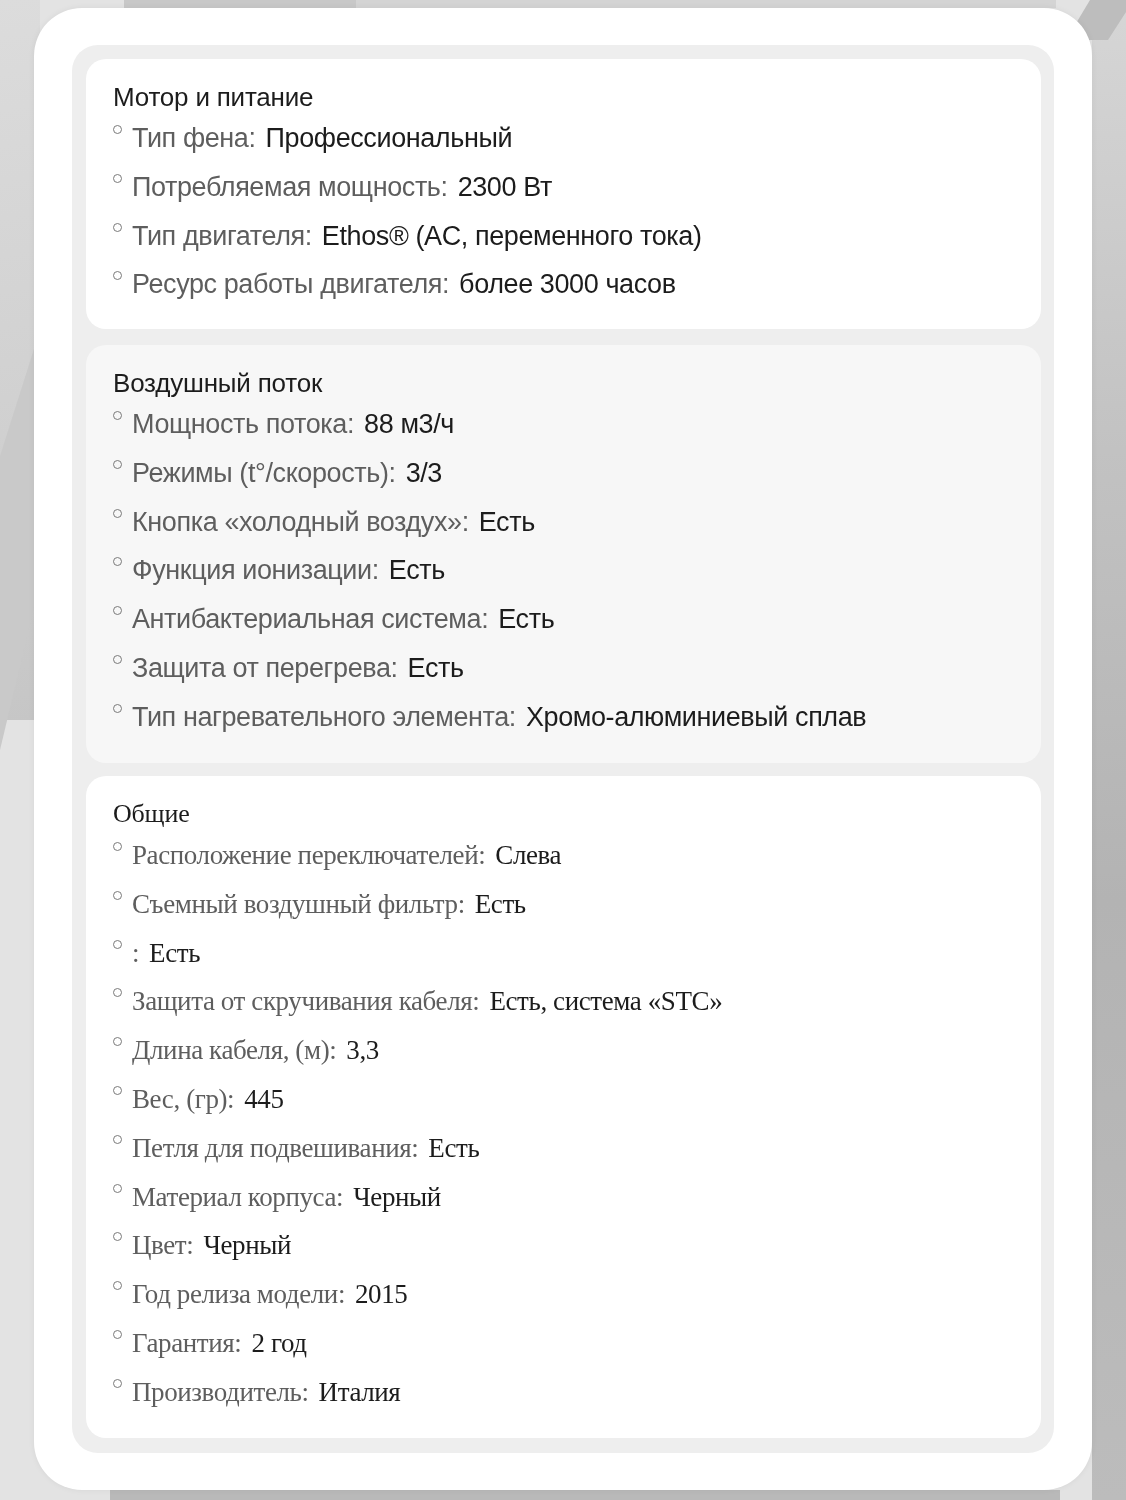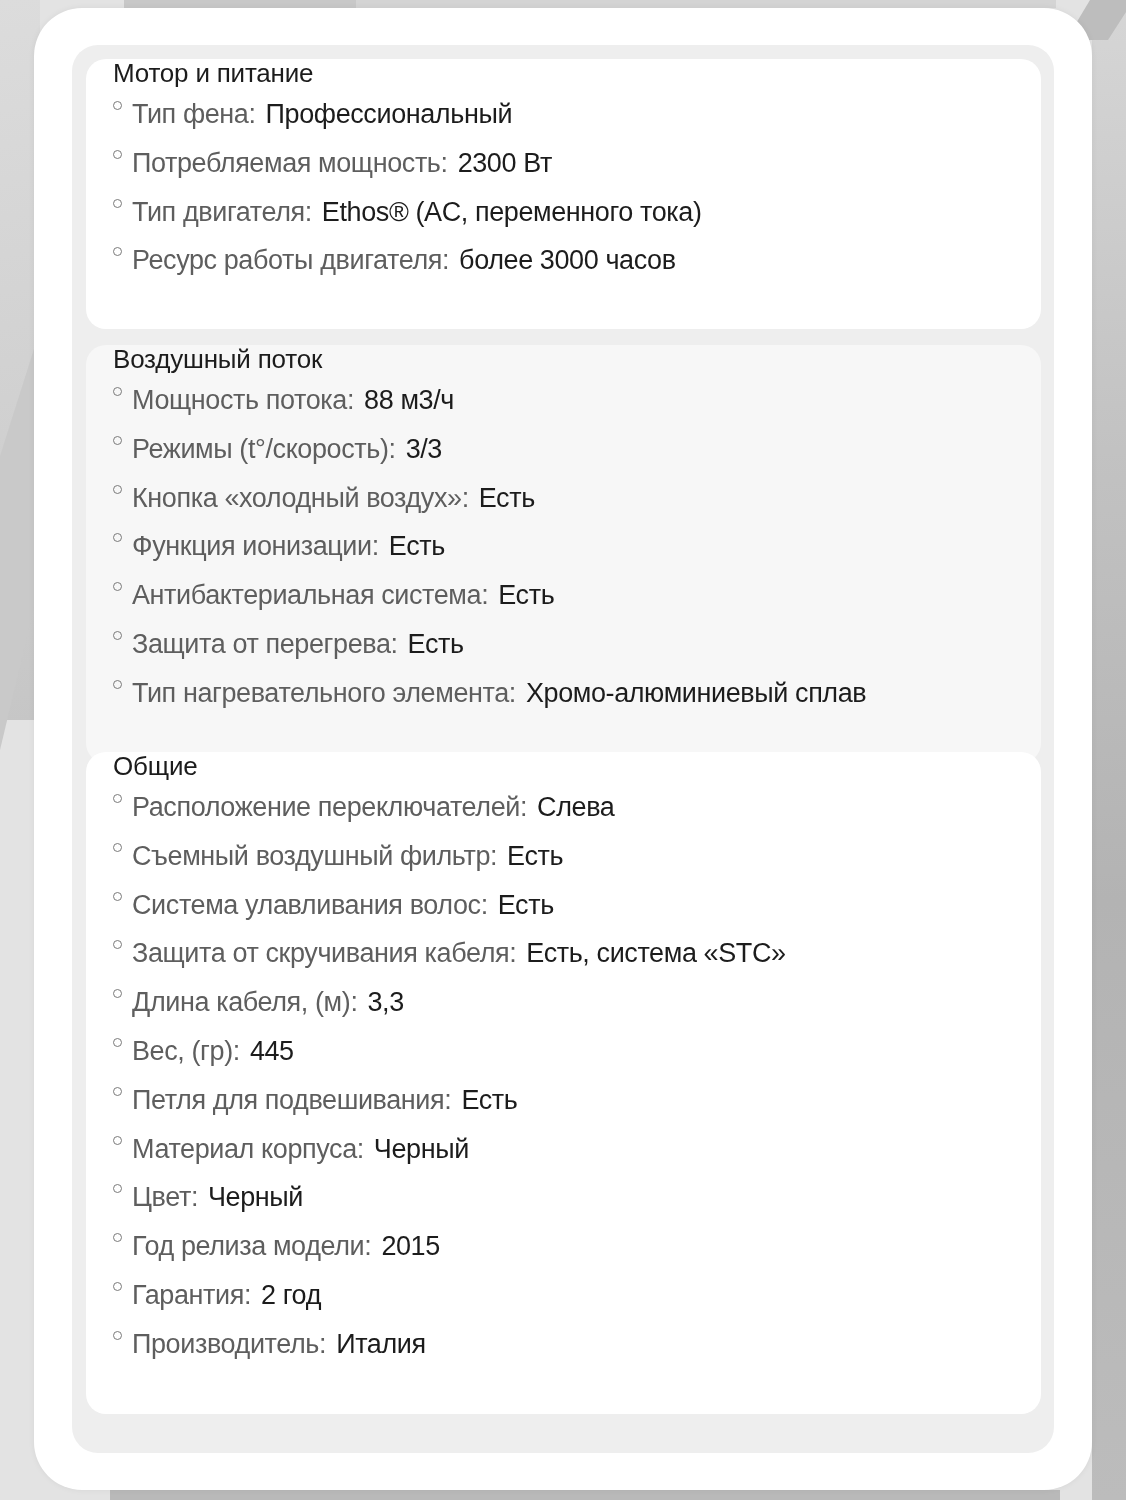--- a/index.html
+++ b/index.html
@@ -95,27 +95,28 @@
     .section {
       position: absolute;
       left: 86px;
       width: 955px;
       border-radius: 20px;
       box-sizing: border-box;
       padding: 0 0 0 27px;
     }
     .section.s1 { top: 59px; height: 270px; background: #ffffff; }
     .section.s2 { top: 345px; height: 418px; background: #f7f7f7; }
-    .section.s3 { top: 752px; height: 662px; background: #ffffff; }
+    .section.s3 { top: 776px; height: 662px; background: #ffffff; font-family: Liberation Serif, serif; }
 
     .section-title {
       font-size: 26px;
       color: #1c1c1c;
       font-weight: normal;
       margin: 0;
+      padding-top: 24px;
       height: 40px;
       line-height: 28px;
       letter-spacing: -0.2px;
     }
     .spec-list {
       list-style: none;
       margin: 0;
       padding: 0;
     }
     .spec-item {
@@ -248,21 +249,20 @@
       <span class="spec-value">Слева</span>
     </li>
     <li class="spec-item">
       <span class="bullet"></span>
       <span class="spec-label">Съемный воздушный фильтр</span>
         <span class="spec-colon">:</span>
       <span class="spec-value">Есть</span>
     </li>
     <li class="spec-item">
       <span class="bullet"></span>
-      <span class="spec-label">Система улавливания волос</span>
         <span class="spec-colon">:</span>
       <span class="spec-value">Есть</span>
     </li>
     <li class="spec-item">
       <span class="bullet"></span>
       <span class="spec-label">Защита от скручивания кабеля</span>
         <span class="spec-colon">:</span>
       <span class="spec-value">Есть, система «STC»</span>
     </li>
     <li class="spec-item">

